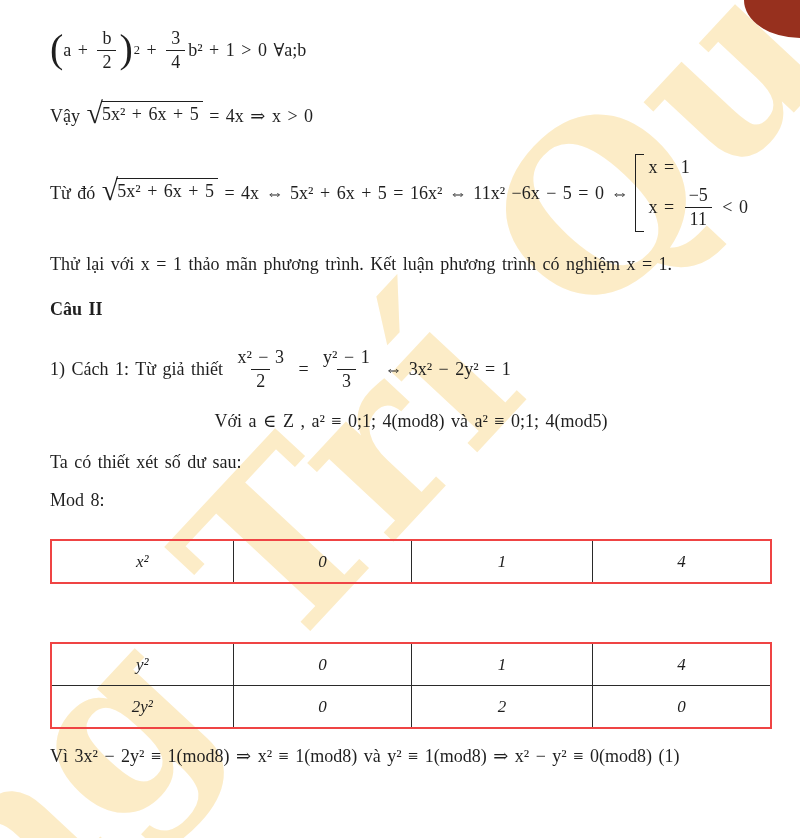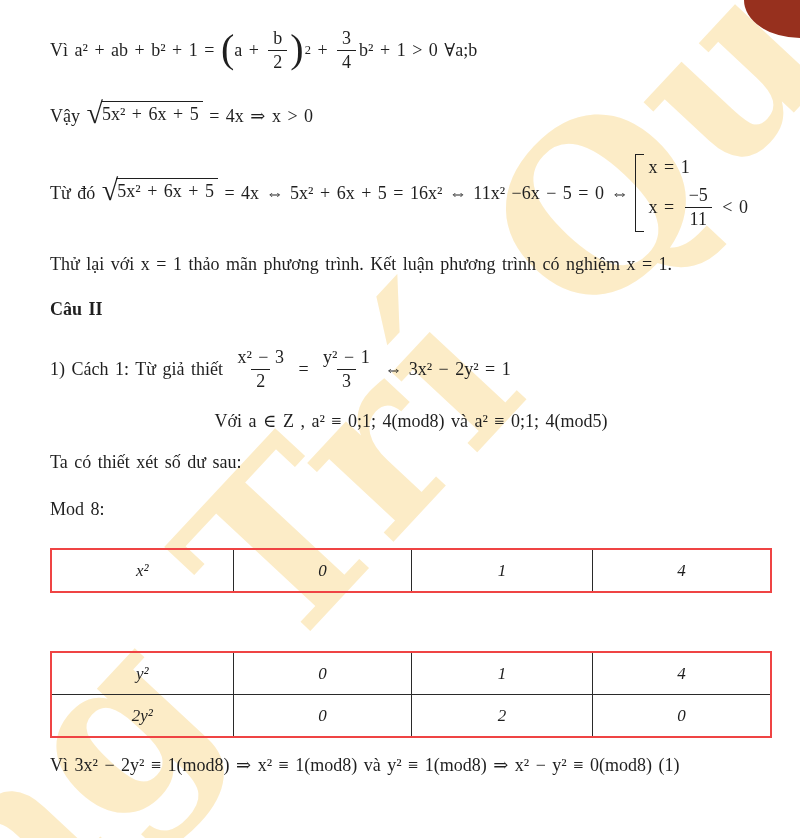--- a/index.html
+++ b/index.html
@@ -25,21 +25,21 @@
   .mrow > span { white-space:pre; }
 
   .l1 { min-height:64px; }
   .l2 { margin-top:12px; min-height:44px; }
   .l3 { margin-top:10px; min-height:90px; }
   .l4 { margin-top:16px;font-family:Liberation Serif, serif; }
   .heading { margin-top:24px; font-weight:bold; }
   .l5 { margin-top:18px; min-height:62px;text-align:right; }
   .l6 { margin-top:10px;text-align:center; }
   .l7 { margin-top:20px; }
-  .l8 { margin-top:26px; }
+  .l8 { margin-top:17px; }
   .l9 { margin-top:16px; }
 
   
   .frac { display:inline-flex; flex-direction:column; align-items:center;
           vertical-align:middle; margin:0 3px; line-height:1.15; }
   .frac .num { display:block; padding:0 5px 1px; }
   .frac .den { display:block; border-top:1.4px solid #1f1f1f; padding:1px 5px 0; }
 
   .sqrt { display:inline-flex; align-items:flex-start; vertical-align:middle;
           white-space:nowrap; }
@@ -71,21 +71,20 @@
 <body>
 
 <div class="page">
 
   <div class="watermark" style="color: rgb(252, 236, 199);">Hồng Trí Quang</div>
   <div class="corner" style="background: rgb(151, 48, 30);"></div>
 
   <div class="content">
 
     <div class="line l1 mrow">
-      <span>Vì a² + ab + b² + 1 = </span>
       <span class="bigp">(</span>
       <span>a + </span>
       <span class="frac"><span class="num">b</span><span class="den">2</span></span>
       <span class="bigp">)</span>
       <span class="pexp">2</span>
       <span> + </span>
       <span class="frac"><span class="num">3</span><span class="den">4</span></span>
       <span>b² + 1 &gt; 0 ∀a;b </span>
     </div>
 

